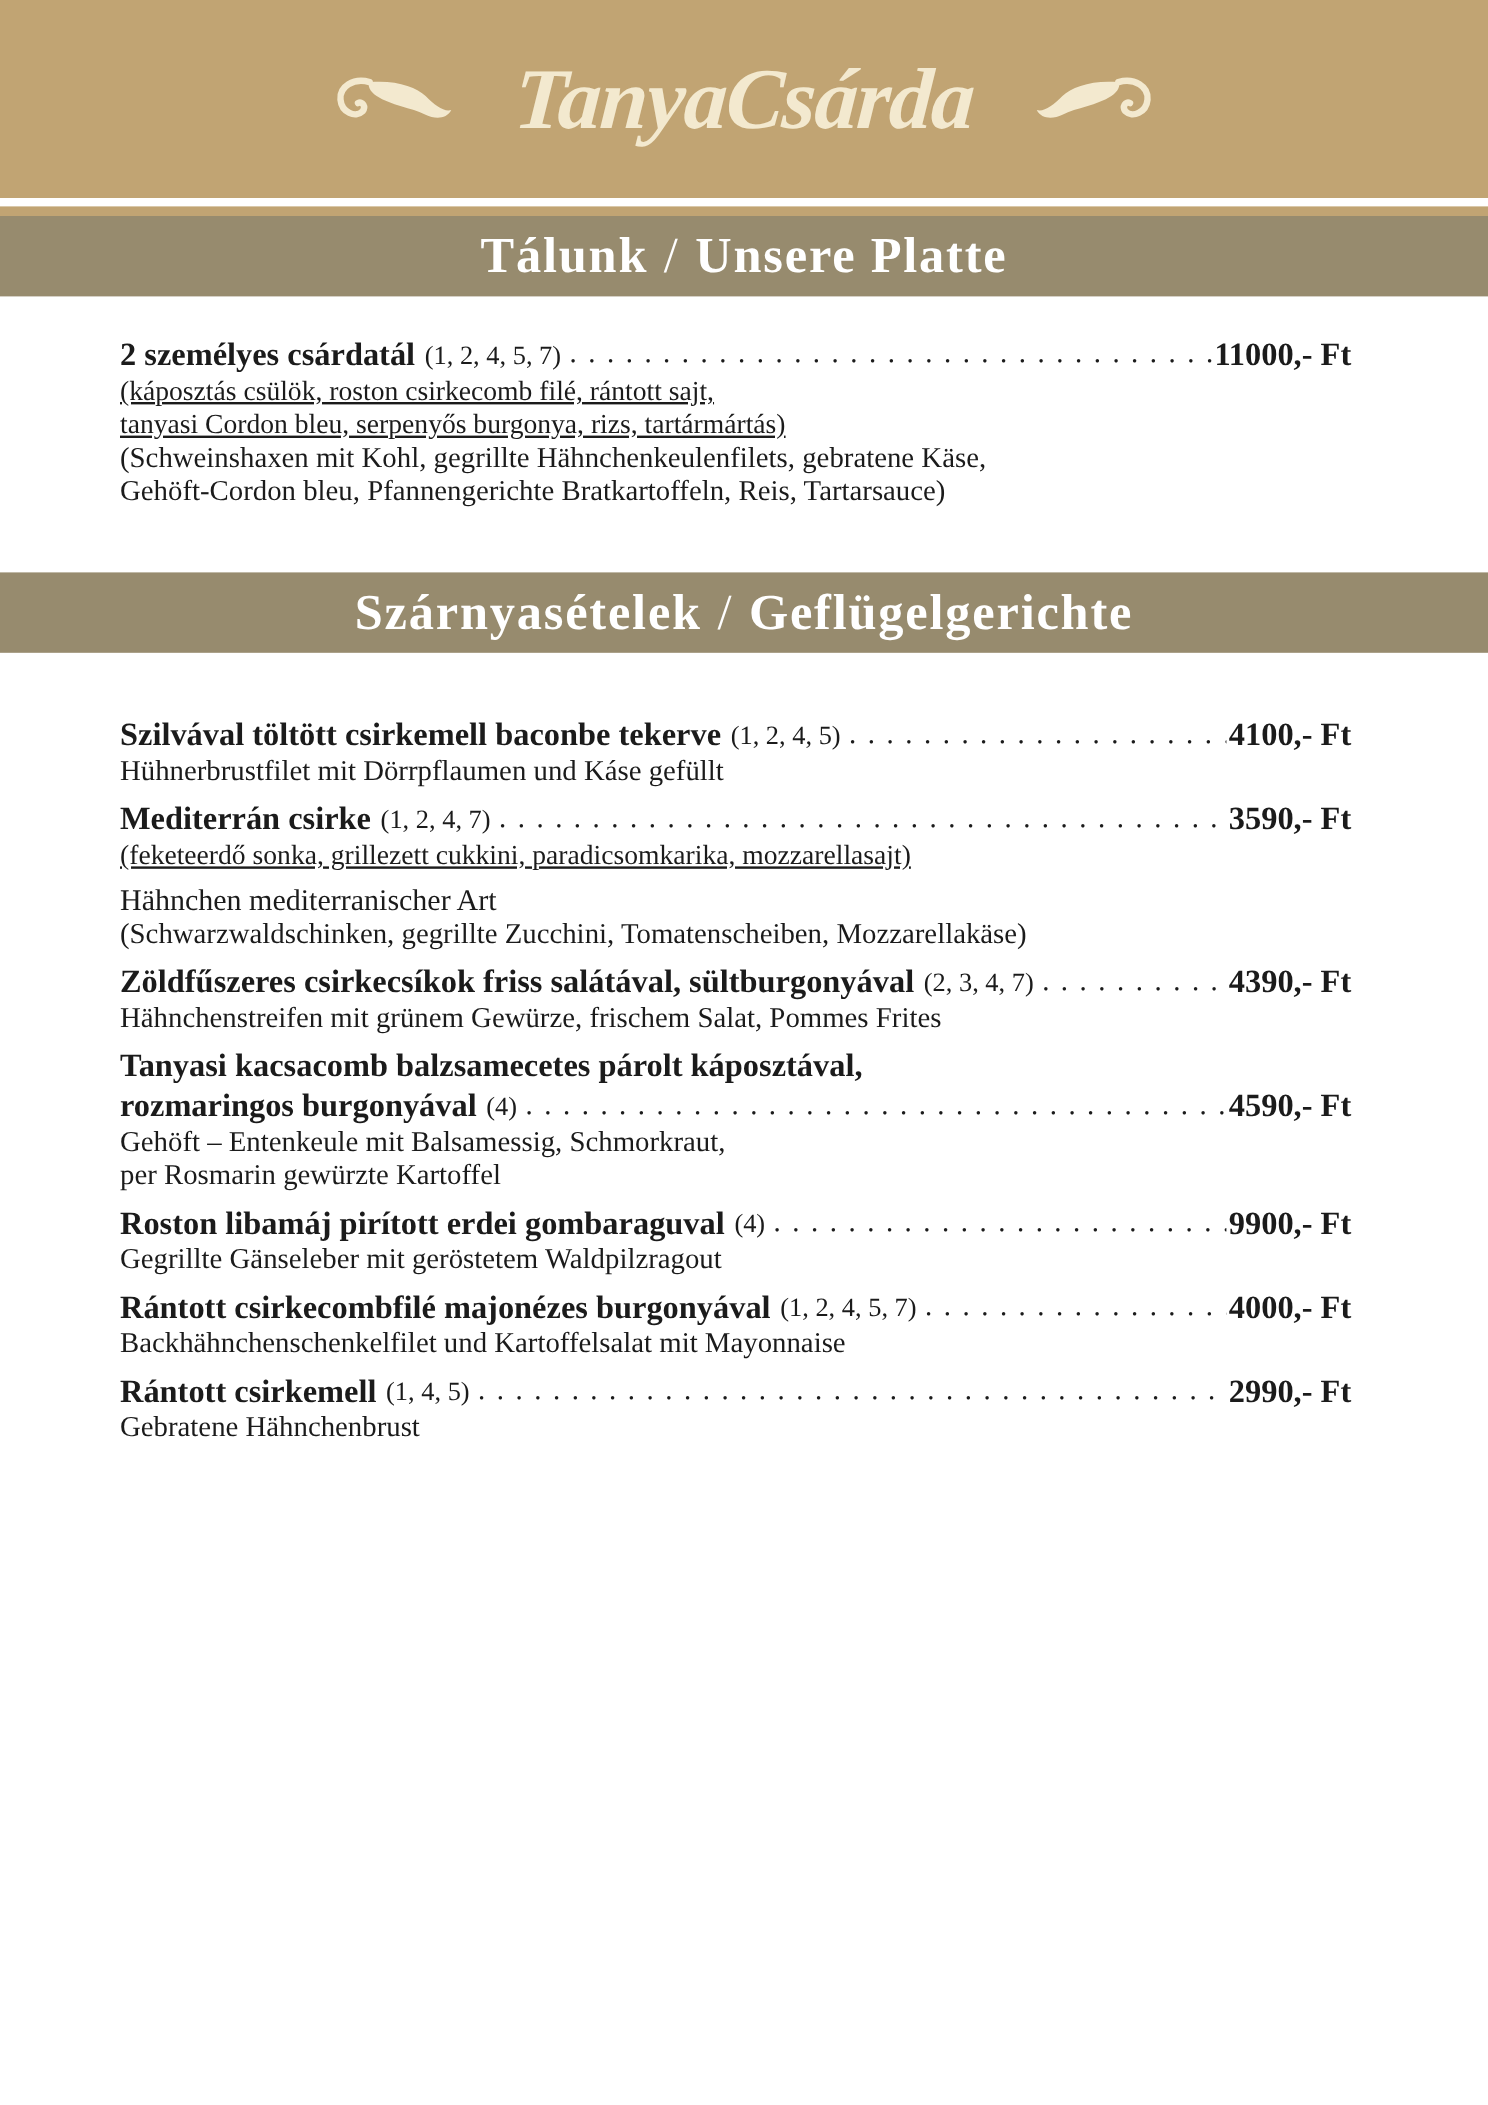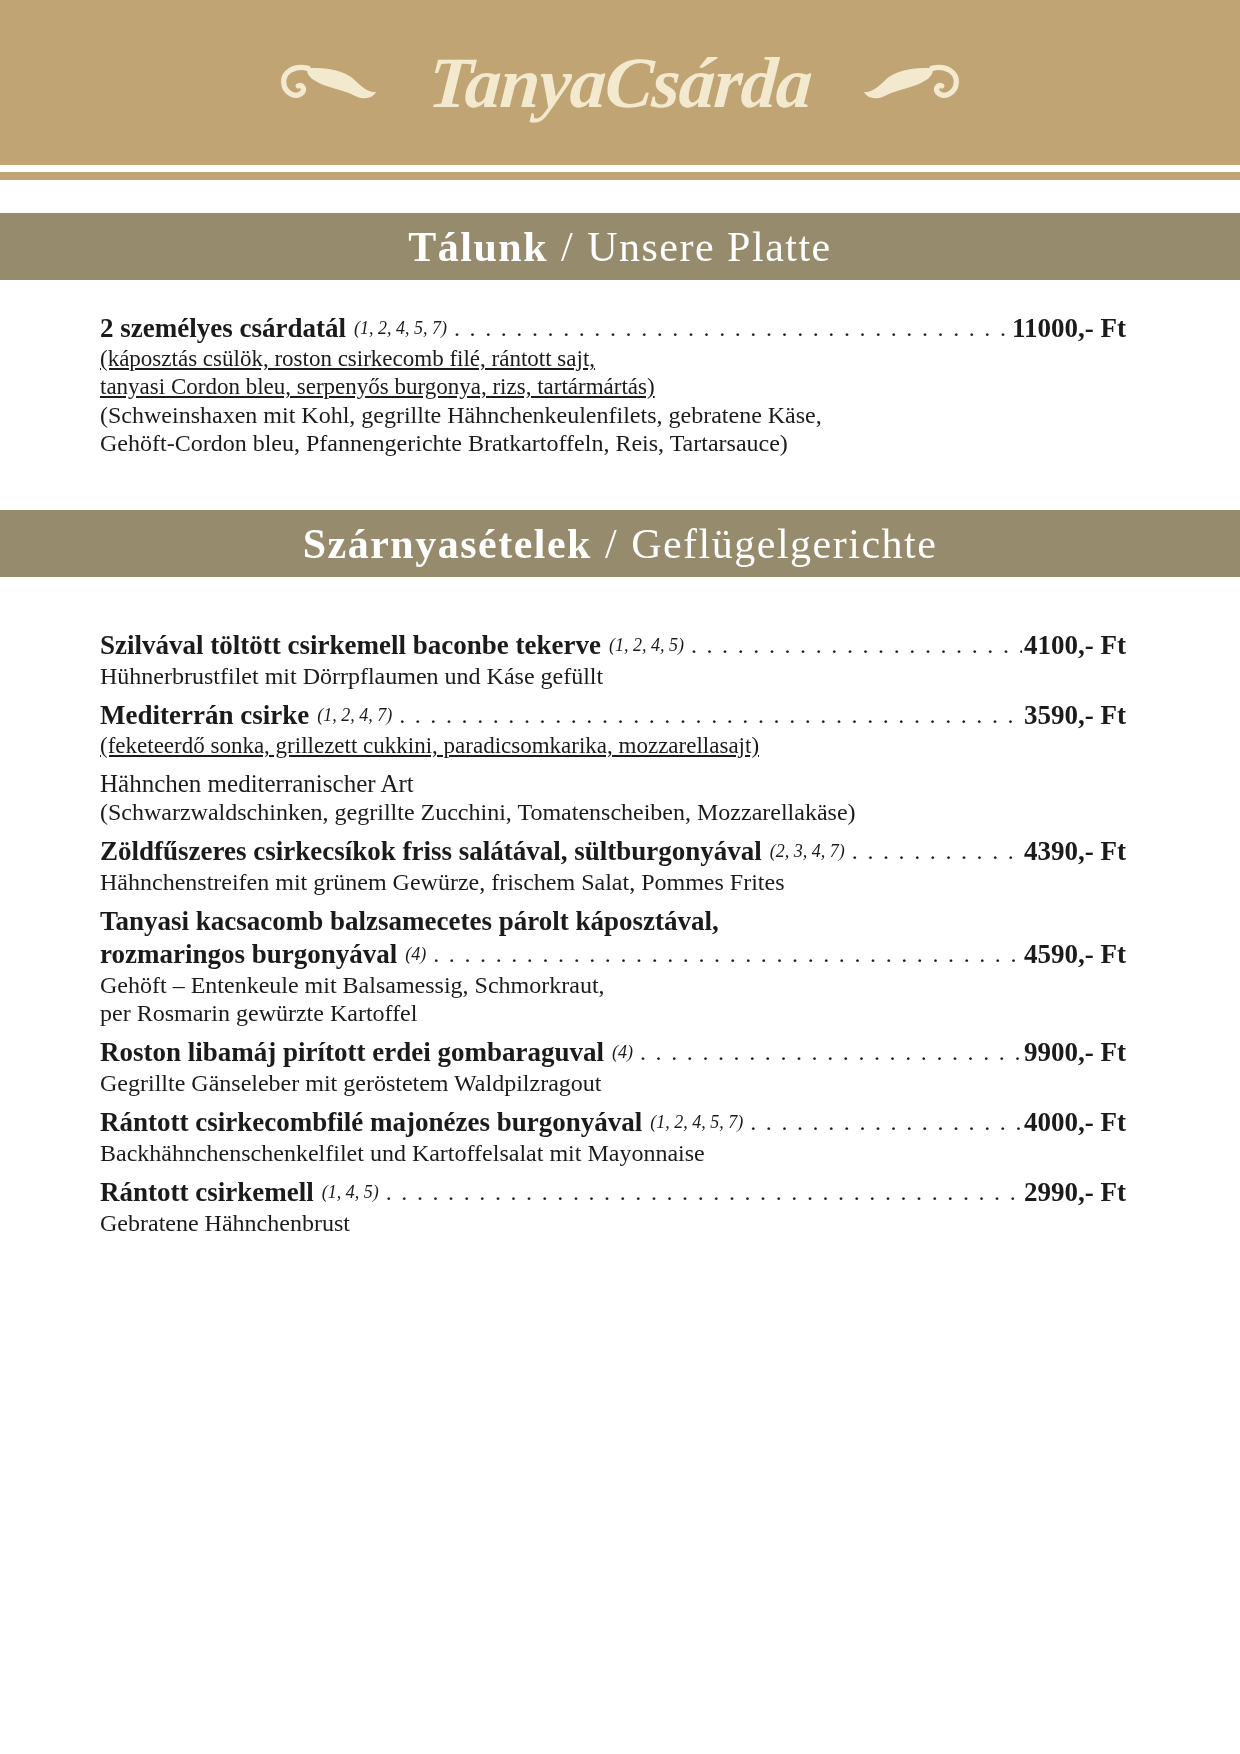--- a/index.html
+++ b/index.html
@@ -24,37 +24,37 @@
     margin:0;font-weight:bold;font-style:italic;
     font-size:72px;line-height:1;color:var(--cream);
     letter-spacing:-1px;transform:skewX(-4deg);
   }
   .orn{display:block;width:102px;height:54px;}
   .orn svg{display:block;width:100%;height:100%;}
   .orn-r svg{transform:scaleX(-1);}
   .rule-gap{height:7px;background:#fff;}
   .rule{height:8px;background:var(--gold);}
   
-  main{display:block;padding-top:33px;}
+  main{display:block;}
   .band{
     height:67px;background:var(--olive);color:#fff;
     display:flex;align-items:center;justify-content:center;
     font-size:42px;letter-spacing:1.5px;line-height:1;
   }
   .band-hu{font-weight:bold;}
   .band-sep{font-weight:normal;margin:0 13px;}
-  .band-de{font-weight:normal;}
+  .band-de{font-weight:bold;}
   
   .content{margin-left:100px;width:1026px;}
   .content-1{padding:32px 0 44px 0;}
   .content-2{padding:36px 0 0 0;margin-top:16px;}
   .item{margin-bottom:9px;}
   .row{display:flex;align-items:flex-end;font-size:27px;line-height:33px;}
   .dish{font-weight:bold;white-space:nowrap;}
-  .allerg{font-style:italic;font-size:18px;margin-left:8px;white-space:nowrap;}
+  .allerg{font-size:22px;margin-left:8px;white-space:nowrap;}
   .leader{
     flex:1;min-width:0;overflow:hidden;white-space:nowrap;
     font-size:24px;letter-spacing:.40em;margin:0 2px 0 7px;
   }
   .price{font-weight:bold;white-space:nowrap;}
   .hu{font-size:23px;line-height:28px;text-decoration:underline;}
   .de{font-size:24px;line-height:28px;}
   .deName{font-size:25px;line-height:29px;margin-top:9px;}
 </style>
 </head>

